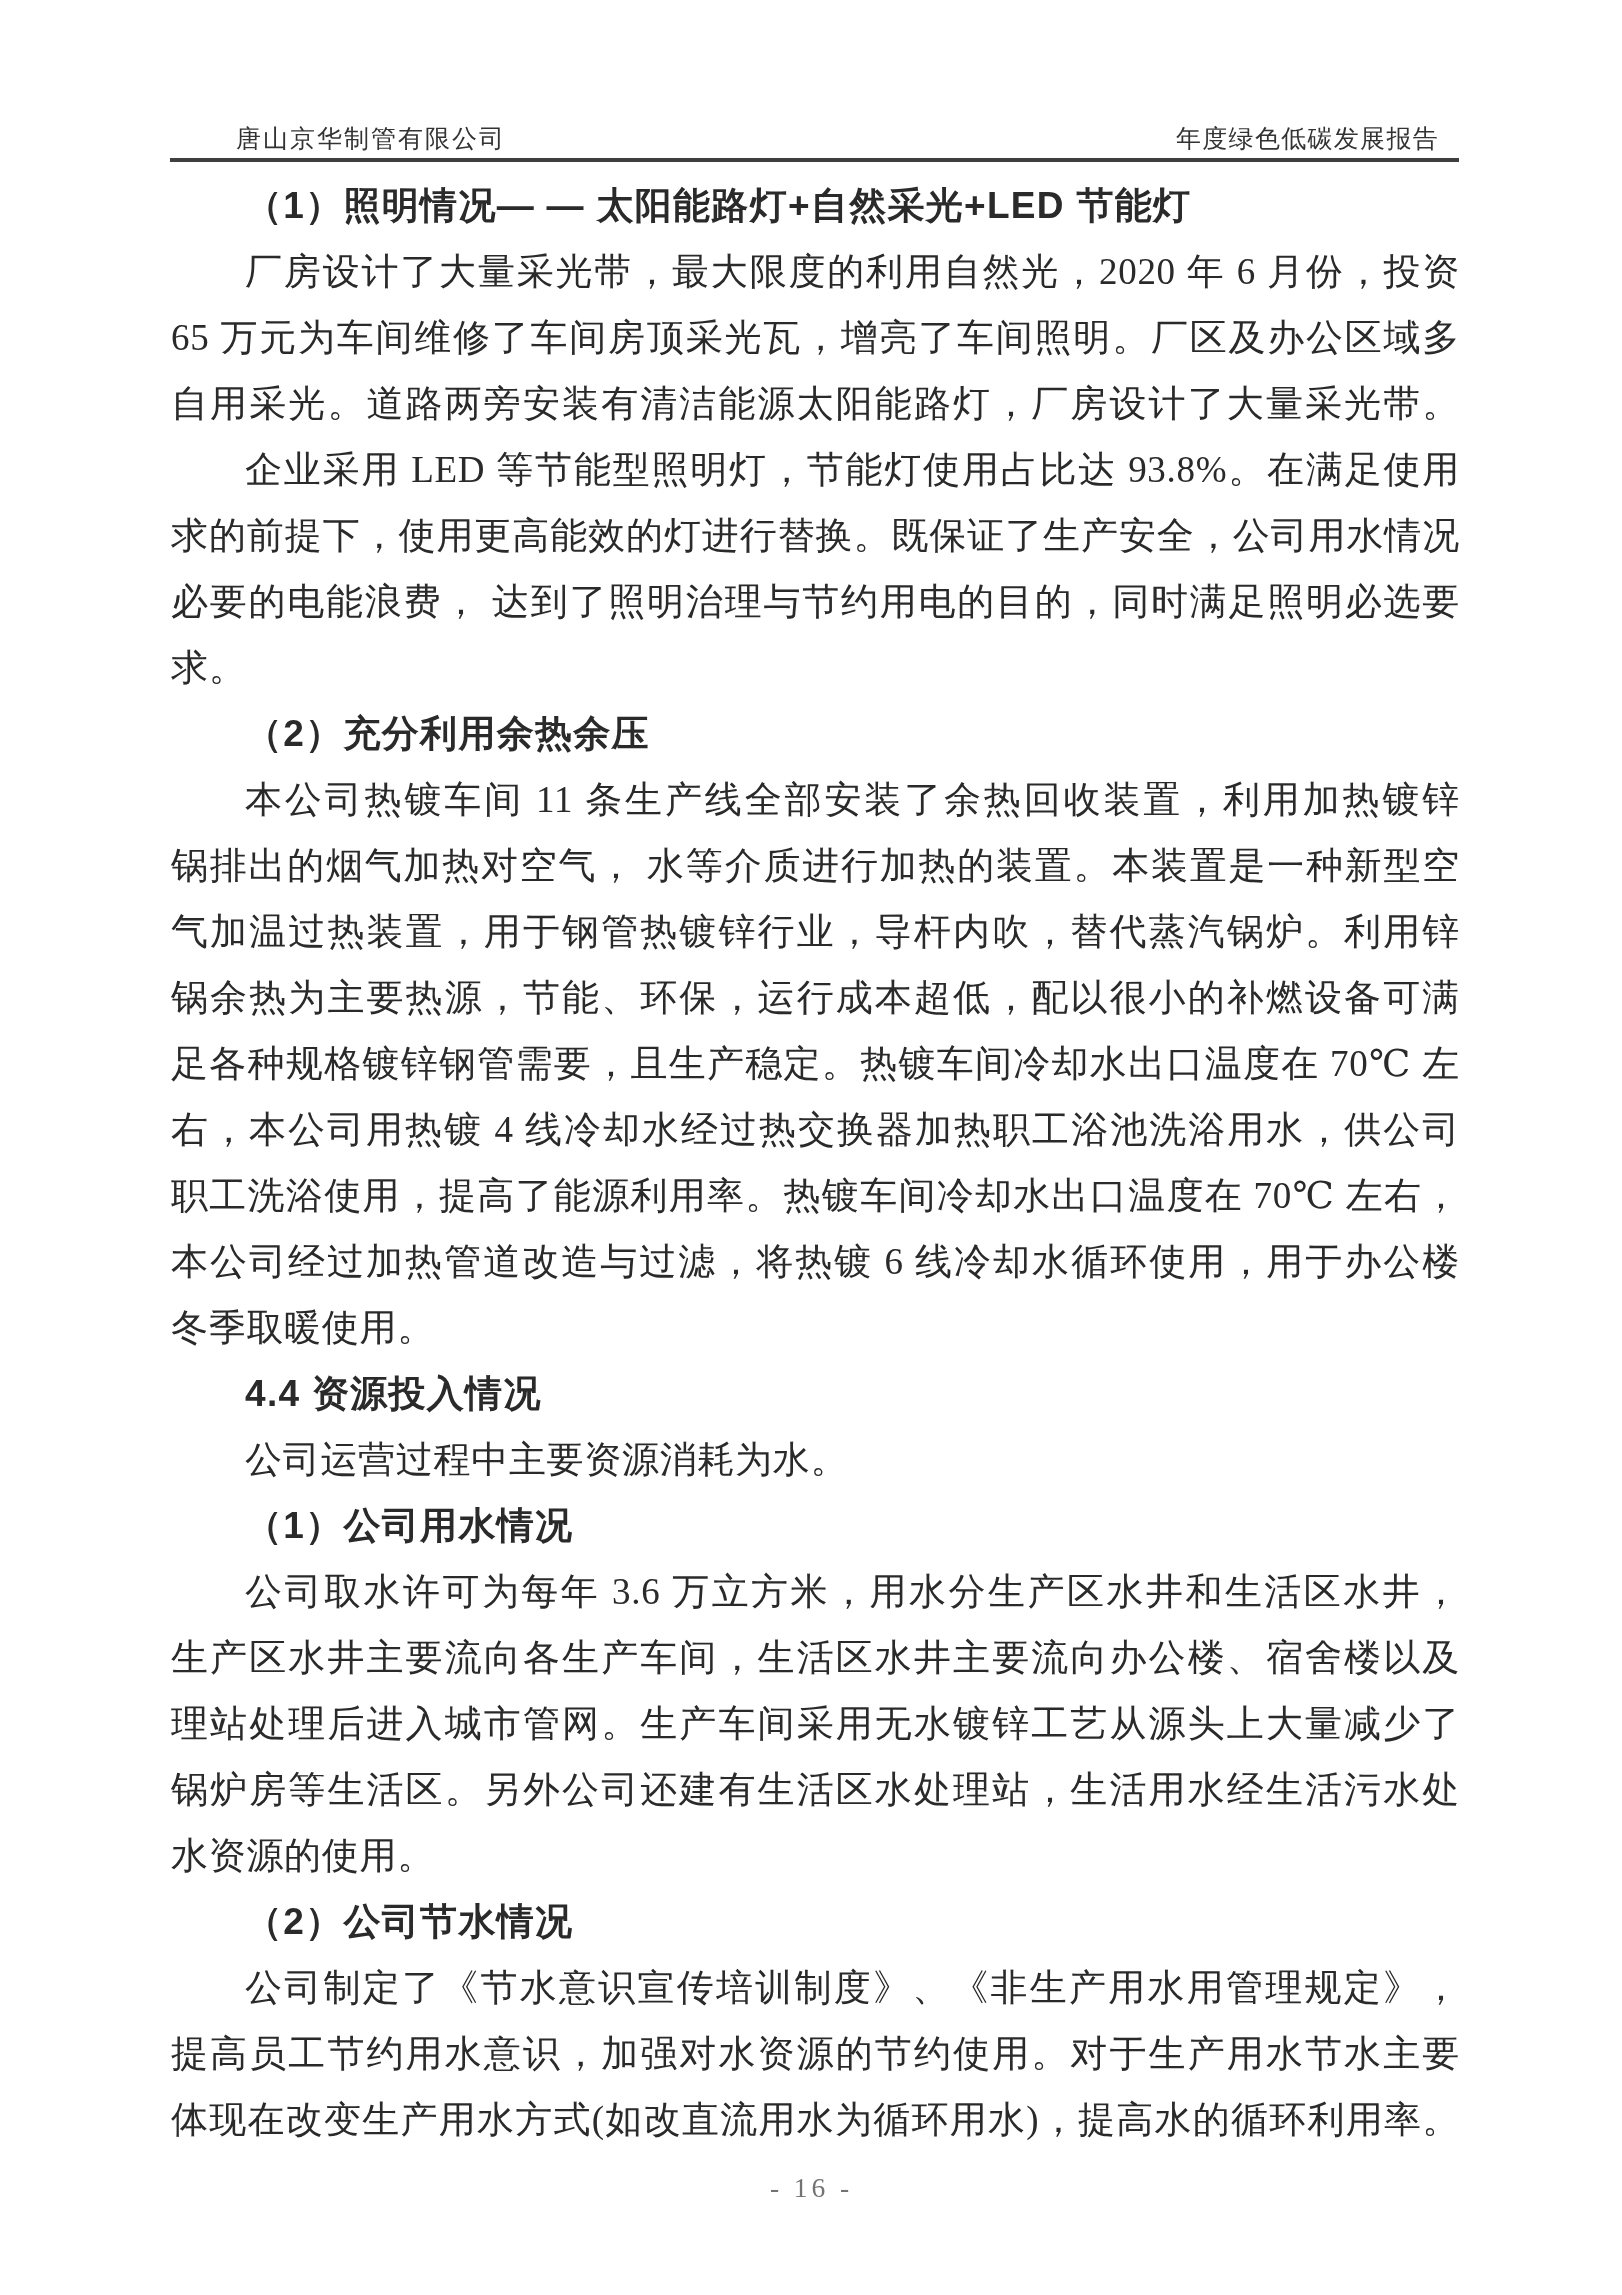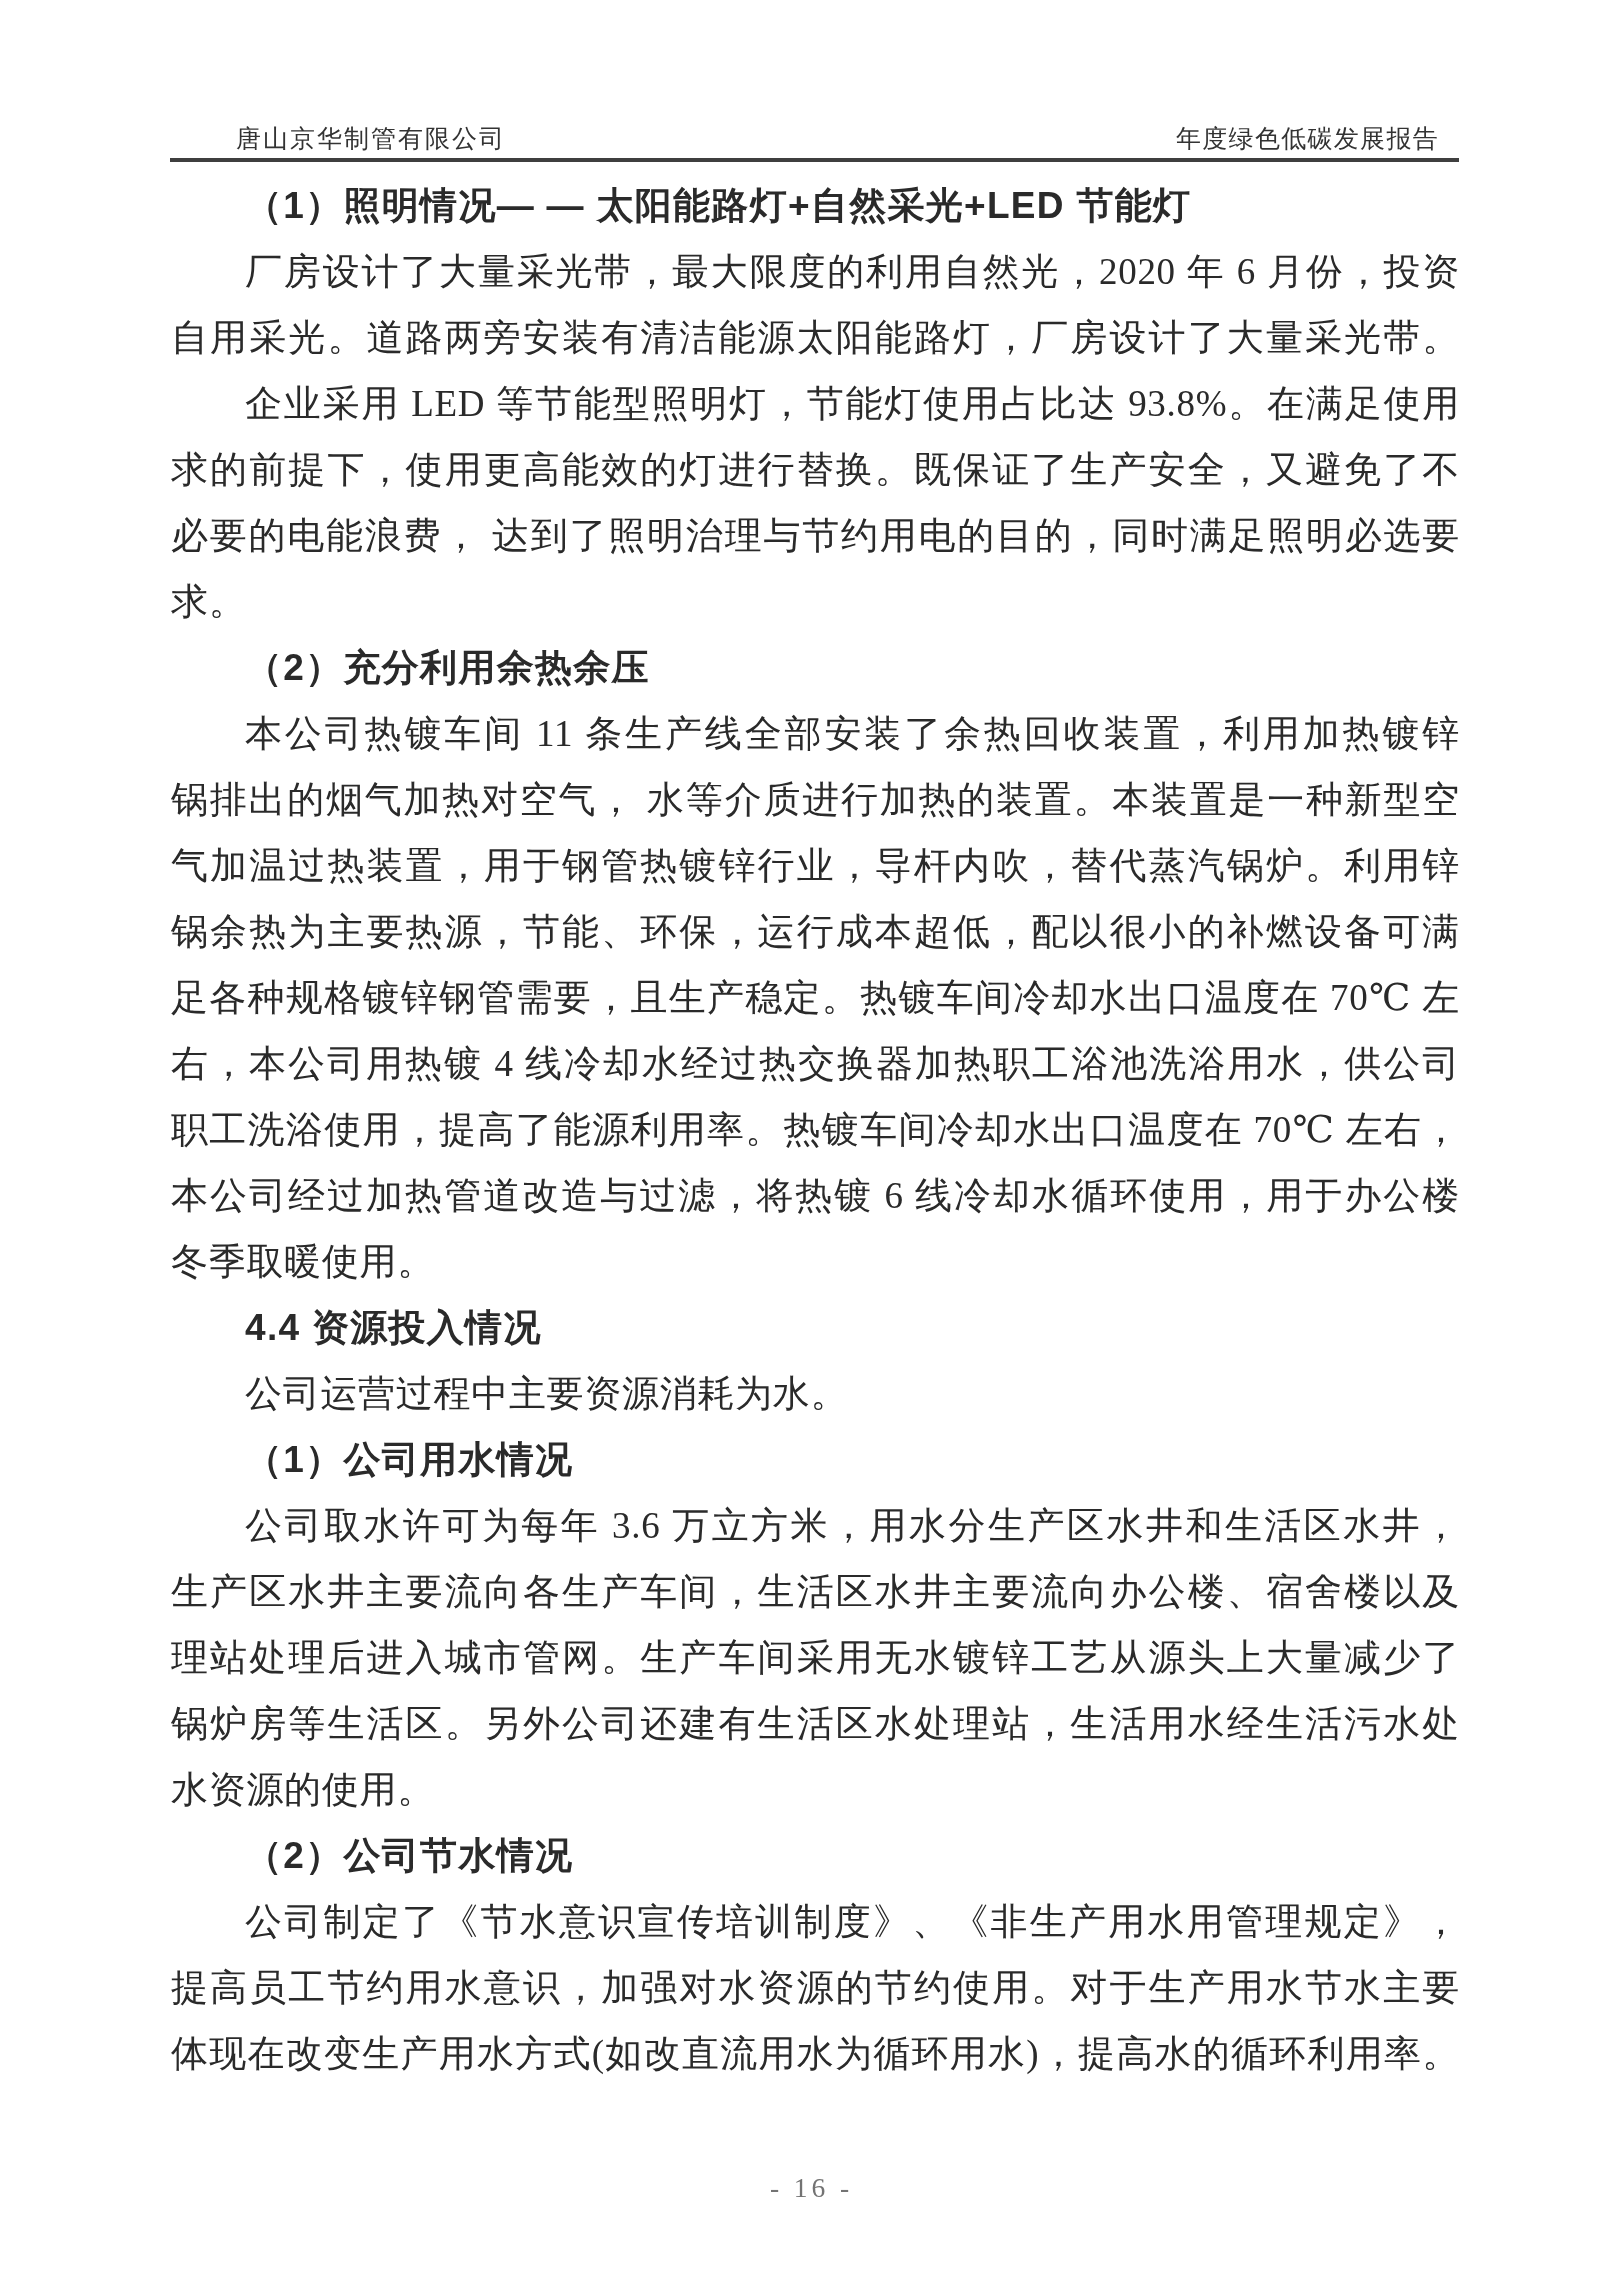--- a/index.html
+++ b/index.html
@@ -92,23 +92,24 @@
   <div class="header">
     <span class="left">唐山京华制管有限公司</span>
     <span class="right">年度绿色低碳发展报告</span>
   </div>
 
   <div class="rule"></div>
 
   <div class="body-block">
     <div class="line heading indent">（1）照明情况— — 太阳能路灯+自然采光+LED 节能灯</div>
     <div class="line indent fill">厂房设计了大量采光带，最大限度的利用自然光，2020 年 6 月份，投资</div>
+    <div class="line fill">65 万元为车间维修了车间房顶采光瓦，增亮了车间照明。厂区及办公区域多</div>
     <div class="line fill">自用采光。道路两旁安装有清洁能源太阳能路灯，厂房设计了大量采光带。</div>
     <div class="line indent fill">企业采用 LED 等节能型照明灯，节能灯使用占比达 93.8%。在满足使用要</div>
-    <div class="line fill">求的前提下，使用更高能效的灯进行替换。既保证了生产安全，又避免了不</div>
+    <div class="line fill">求的前提下，使用更高能效的灯进行替换。既保证了生产安全，公司用水情况</div>
     <div class="line fill">必要的电能浪费， 达到了照明治理与节约用电的目的，同时满足照明必选要</div>
     <div class="line">求。</div>
     <div class="line heading indent">（2）充分利用余热余压</div>
     <div class="line indent fill">本公司热镀车间 11 条生产线全部安装了余热回收装置，利用加热镀锌</div>
     <div class="line fill">锅排出的烟气加热对空气， 水等介质进行加热的装置。本装置是一种新型空</div>
     <div class="line fill">气加温过热装置，用于钢管热镀锌行业，导杆内吹，替代蒸汽锅炉。利用锌</div>
     <div class="line fill">锅余热为主要热源，节能、环保，运行成本超低，配以很小的补燃设备可满</div>
     <div class="line fill">足各种规格镀锌钢管需要，且生产稳定。热镀车间冷却水出口温度在 70℃ 左</div>
     <div class="line fill">右，本公司用热镀 4 线冷却水经过热交换器加热职工浴池洗浴用水，供公司</div>
     <div class="line fill">职工洗浴使用，提高了能源利用率。热镀车间冷却水出口温度在 70℃ 左右，</div>

